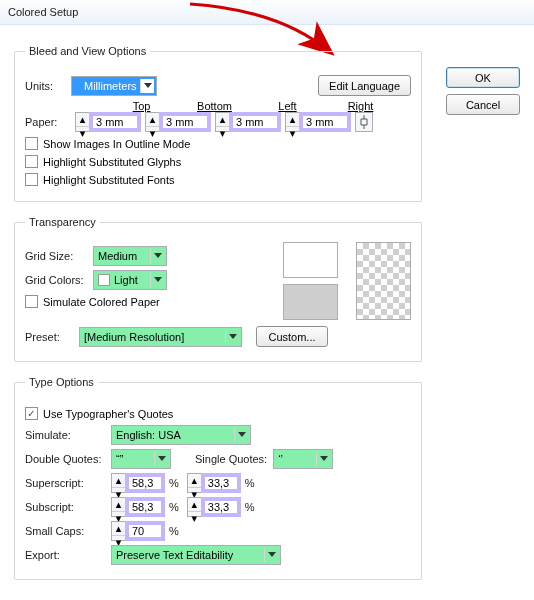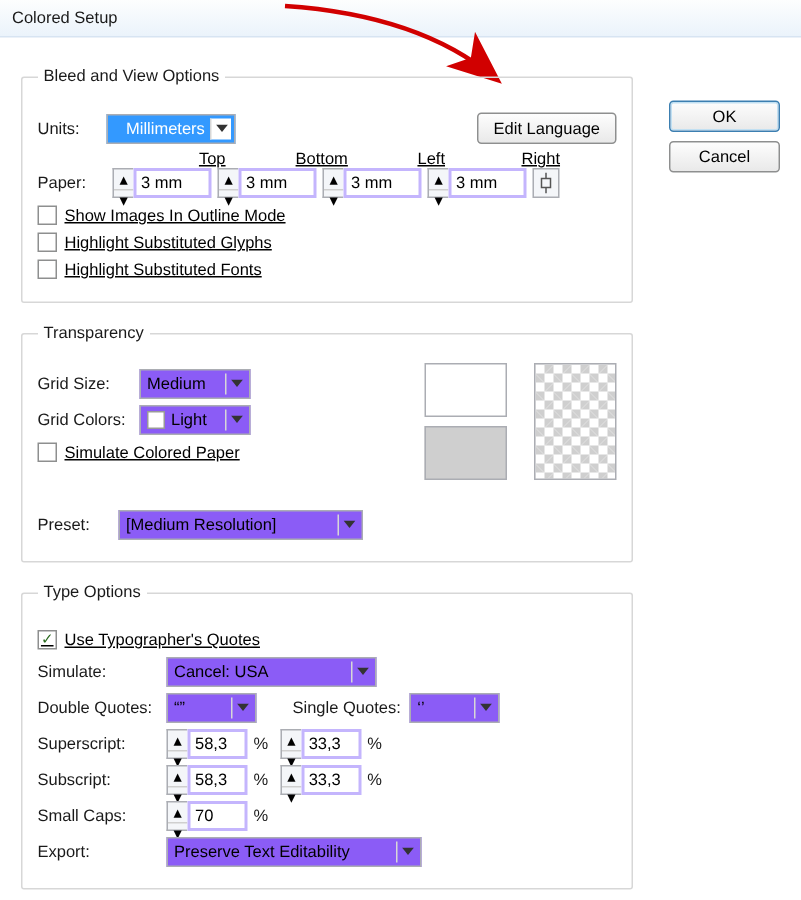--- a/index.html
+++ b/index.html
@@ -3,32 +3,32 @@
 <meta charset="utf-8">
 <style>
 * { box-sizing: border-box; font-family: "Segoe UI", Tahoma, sans-serif; font-size: 11px; }
 body { margin: 0; padding: 0; background: #fff; width: 534px; height: 600px; overflow: hidden; }
 .title { background: linear-gradient(#fdfefe, #ebf3fb); border-bottom: 1px solid #d7e4f2; padding: 6px 8px; color: #1a1a1a; }
 .content { padding: 10px 14px 10px 14px; position: relative; }
 fieldset { border: 1px solid #d7d7d7; margin: 10px 0 14px 0; padding: 14px 10px 10px 10px; border-radius: 2px; position: relative; }
 legend { padding: 0 4px; color: #1a1a1a; }
 .row { display: flex; align-items: center; margin: 4px 0; }
 .lbl { color: #1a1a1a; margin-right: 6px; }
-.sel { border: 1px solid #abadb3; background: #8b5cf6; height: 20px; padding: 1px 16px 1px 4px; position: relative; display: inline-flex; align-items: center; }
+.sel { border: 1px solid #abadb3; background: #86efac; height: 20px; padding: 1px 16px 1px 4px; position: relative; display: inline-flex; align-items: center; }
 .sel .car { position: absolute; right: 2px; top: 2px; width: 14px; height: 14px; border-left: 1px solid #d7d7d7; display: flex; align-items: center; justify-content: center; }
 .car svg { width: 8px; height: 6px; }
 .sel.hl { background: #3399ff; color: #fff; padding-left: 12px; }
 .num { display: inline-flex; align-items: center; }
 .num .spin { width: 14px; height: 20px; border: 1px solid #abadb3; border-right: none; display: flex; flex-direction: column; background: #f4f6f9; }
 .num .spin div { flex: 1; display: flex; align-items: center; justify-content: center; border-bottom: 1px solid #cfcfcf; }
 .num .spin div:last-child { border-bottom: none; }
-.num input { border: 2px solid #c4b5fd; height: 20px; width: 52px; padding: 0 3px; }
+.num input { border: 4px solid #c4b5fd; height: 20px; width: 52px; padding: 0 3px; }
 .btn { background: linear-gradient(#fdfdfd, #e9e9e9); border: 1px solid #8e8f8f; border-radius: 3px; padding: 2px 10px; min-width: 72px; text-align: center; height: 21px; display: inline-flex; align-items: center; justify-content: center; }
 .btn.prim { border: 1px solid #3c7fb1; box-shadow: 0 0 0 1px #c2e0f2 inset; }
-.chk { display: flex; align-items: flex-end; gap: 5px; margin: 5px 0; text-decoration: underline; }
+.chk { display: flex; align-items: flex-end; gap: 5px; margin: 5px 0; }
 .chk .box { width: 13px; height: 13px; border: 1px solid #8e8f8f; background: #fff; display: flex; align-items: center; justify-content: center; }
 .chk .box.ck::after { content: "✓"; color: #2a6b1f; font-size: 10px; line-height: 1; }
 .headrow { display: flex; margin-left: 80px; text-decoration: underline; }
 .headrow div { width: 73px; text-align: center; }
 .bleedrow { display: flex; align-items: center; gap: 4px; }
 .swatch { width: 55px; height: 36px; border: 1px solid #abadb3; }
 .checker { background-image: linear-gradient(45deg,#cfcfcf 25%,transparent 25%),linear-gradient(-45deg,#cfcfcf 25%,transparent 25%),linear-gradient(45deg,transparent 75%,#cfcfcf 75%),linear-gradient(-45deg,transparent 75%,#cfcfcf 75%); background-size: 12px 12px; background-position: 0 0,0 6px,6px -6px,-6px 0; }
 .linkicon { width: 18px; height: 20px; border: 1px solid #abadb3; display: flex; align-items: center; justify-content: center; background: #f4f6f9; }
 .rightcol { position: absolute; right: 14px; top: 42px; display: flex; flex-direction: column; gap: 6px; width: 74px; }
 .arrow { position: absolute; top: 0; left: 140px; pointer-events: none; }
@@ -159,45 +159,46 @@
             <span class="box"></span>
             <span>Simulate Colored Paper</span>
           </div>
       </div>
       <div style="display:flex;flex-direction:column;gap:6px">
         <div class="swatch" style="background:#fff"></div>
         <div class="swatch" style="background:#cfcfcf"></div>
       </div>
       <div class="swatch checker" style="height:78px"></div>
     </div>
-    <div class="row" style="margin-top:20px">
+    <div class="row" style="margin-top:6px">
       <span class="lbl" style="width:48px">Preset:</span>
       <div class="sel" style="width:163px">
           <span>[Medium Resolution]</span>
           <span class="car">
             <svg viewBox="0 0 8 6">
               <path d="M0 0 L4 5 L8 0" fill="#333"></path>
             </svg>
           </span>
         </div>
       <div style="width:14px"></div>
+      <div class="btn">Custom...</div>
     </div>
   </fieldset>
 
   <fieldset style="width:408px">
     <legend>Type Options</legend>
     <div class="chk">
         <span class="box ck"></span>
         <span>Use Typographer's Quotes</span>
       </div>
 
     <div class="row">
         <span class="lbl" style="width:80px">Simulate:</span>
       <div class="sel" style="width:140px">
-          <span>Cancel: USA</span>
+          <span>English: USA</span>
           <span class="car">
             <svg viewBox="0 0 8 6">
               <path d="M0 0 L4 5 L8 0" fill="#333"></path>
             </svg>
           </span>
         </div>
     </div>
 
     <div class="row">
         <span class="lbl" style="width:80px">Double Quotes:</span>

